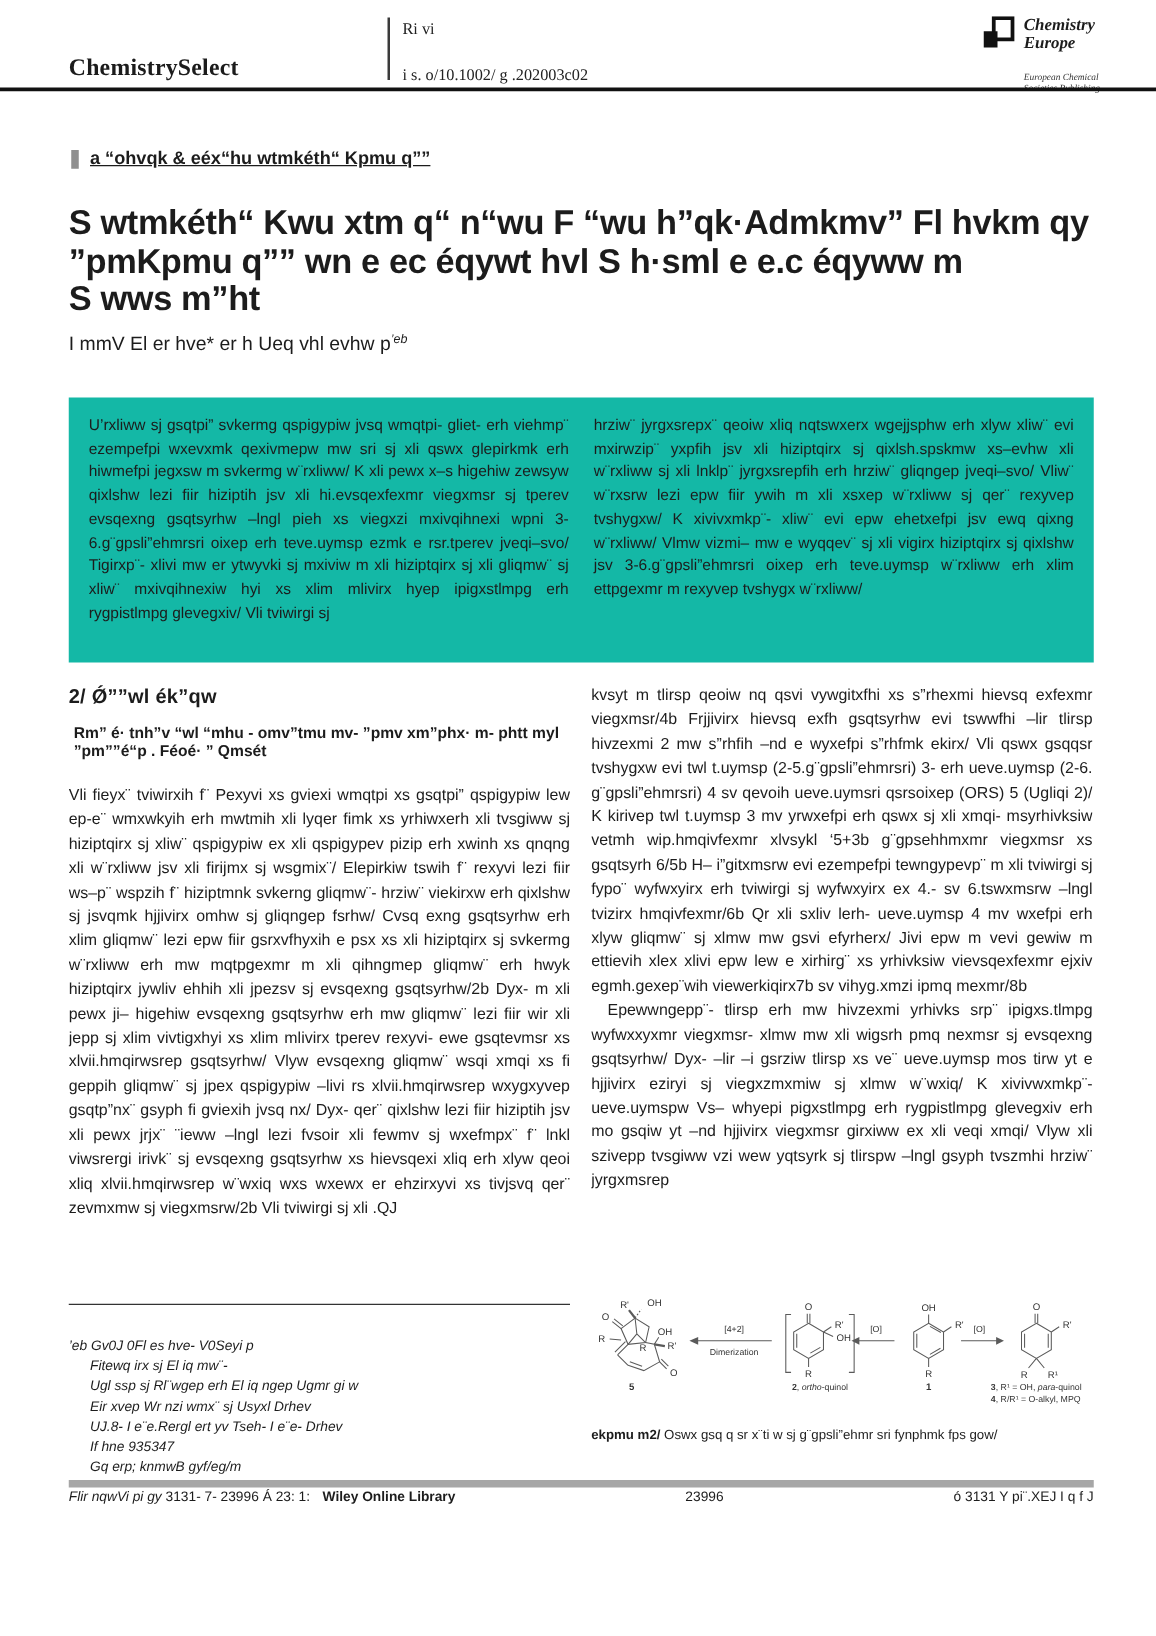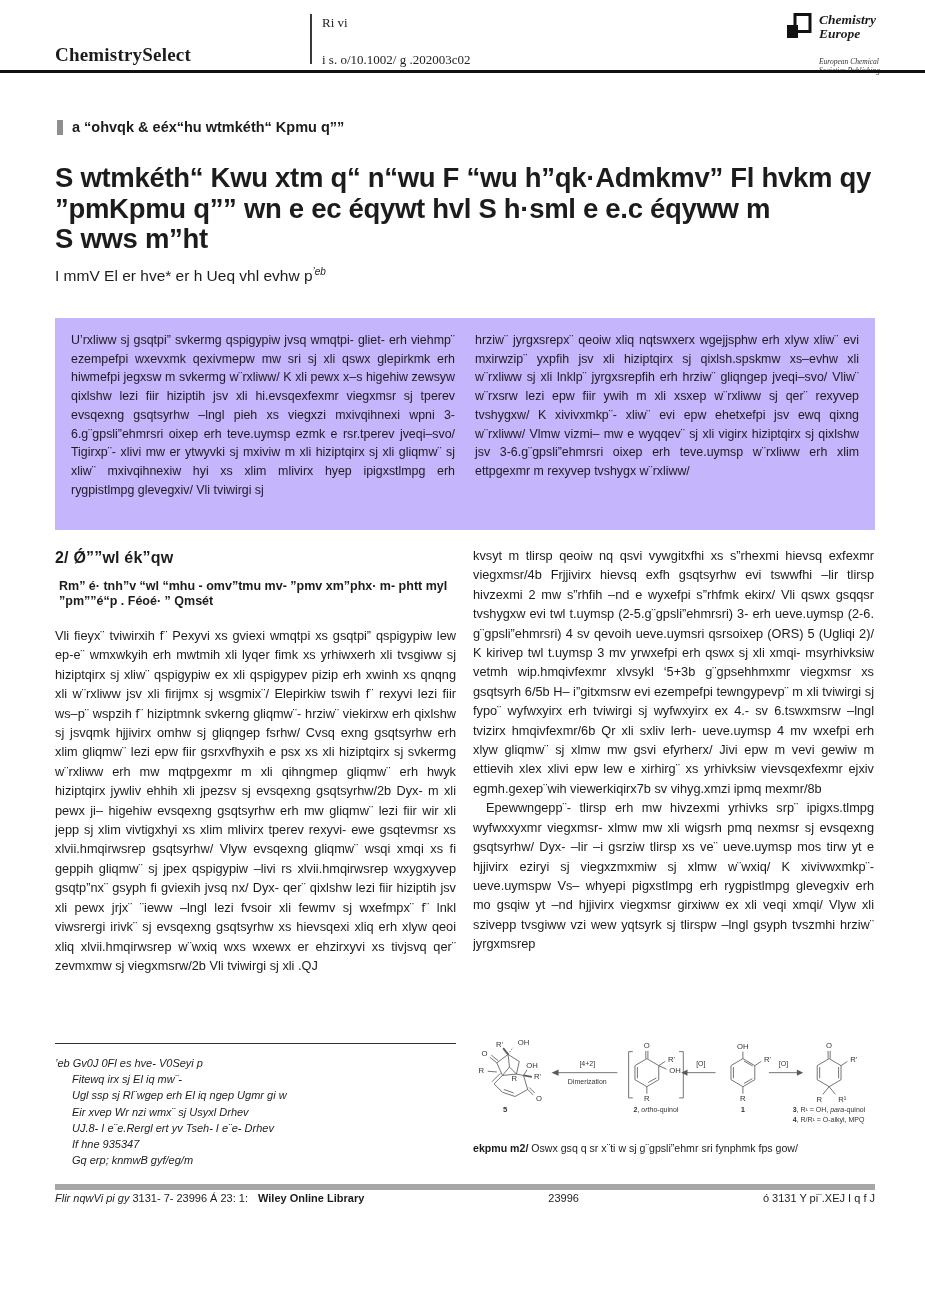--- a/index.html
+++ b/index.html
@@ -14,44 +14,44 @@
                  font-size:13px;line-height:14px;color:#222;}
   .header-center .doc-type{margin-bottom:23px;}
   .logo{position:absolute;left:786px;top:13px;display:flex;gap:6px;}
   .logo-text{font-family:"Liberation Serif",serif;font-style:italic;}
   .logo-title{font-weight:bold;font-size:13.5px;line-height:14px;}
   .logo-sub{margin-top:16px;font-size:7.5px;line-height:9px;color:#333;}
   .header-rule{position:absolute;left:0;top:70px;width:925px;height:3px;background:#111;}
 
   
   .kicker{position:absolute;left:57px;top:119px;font-size:14.5px;font-weight:600;
-          display:flex;align-items:flex-end;gap:9px;}
+          display:flex;align-items:flex-end;gap:9px;text-decoration:underline;}
   .kicker-bar{width:6px;height:15px;background:#8f8f8f;}
   .article-title{position:absolute;left:55px;top:163px;width:828px;font-size:27.5px;
                  font-weight:bold;line-height:30.5px;letter-spacing:-.3px;}
   .authors{position:absolute;left:55px;top:266px;font-size:15.5px;}
   .authors sup{font-size:10px;font-style:italic;}
 
   
-  .abstract{position:absolute;left:55px;top:318px;width:820px;height:212px;background:#c4b5fd;
+  .abstract{position:absolute;left:55px;top:318px;width:820px;height:212px;background:#14b8a6;
             box-sizing:border-box;padding:13px 16px;display:flex;gap:20px;overflow:hidden;}
   .abs-col{width:392px;font-size:12.4px;line-height:18.7px;text-align:justify;}
 
   
   .col-left{position:absolute;left:55px;top:549px;width:401px;}
   .col-right{position:absolute;left:473px;top:546px;width:401px;height:467px;overflow:hidden;}
   .section-heading{font-size:16px;font-weight:bold;margin:0 0 12px 0;letter-spacing:.2px;}
   .subsection{font-size:12.5px;font-weight:bold;line-height:15px;margin:0 0 17px 0;padding-left:4px;}
   .body-par{font-size:12.75px;line-height:19.4px;text-align:justify;margin:0;}
   .clip-left{height:407px;overflow:hidden;}
   .indent{text-indent:13px;}
 
   
   .footnote{position:absolute;left:55px;top:1043px;width:401px;border-top:1.2px solid #333;
-            padding-top:11px;font-style:italic;font-size:11px;line-height:16.2px;}
+            padding-top:25px;font-style:italic;font-size:11px;line-height:16.2px;}
   .fn-line{padding-left:17px;}
 
   
   .scheme{position:absolute;left:473px;top:1032px;width:401px;}
   .scheme svg{display:block;width:401px;height:auto;}
   .scheme-caption{position:absolute;left:473px;top:1142px;width:401px;font-size:10.6px;line-height:13px;}
 
   
   .footer-bar{position:absolute;left:55px;top:1184px;width:820px;height:6px;background:#a6a6a6;}
   .footer{position:absolute;left:55px;top:1192px;width:820px;font-size:11px;

